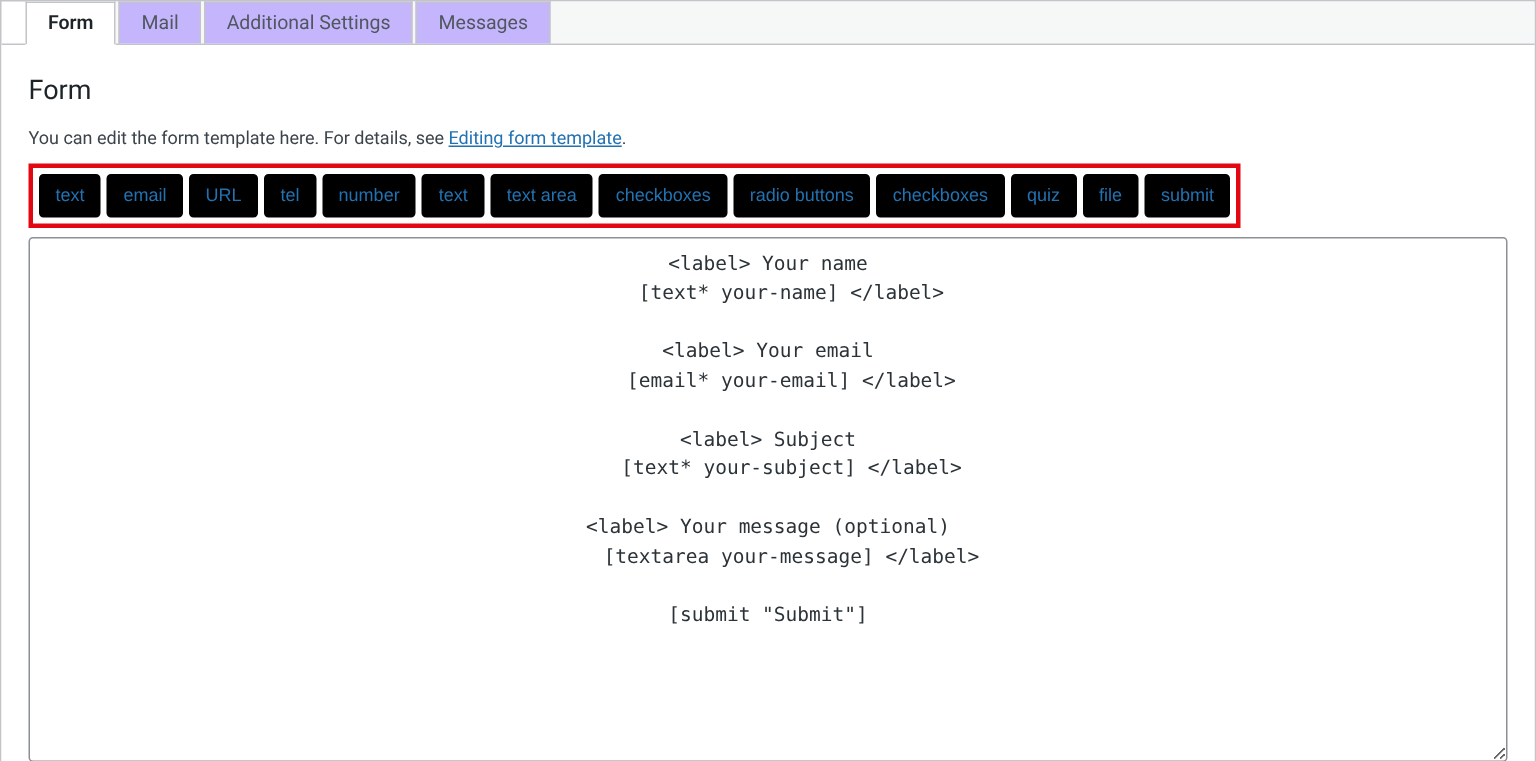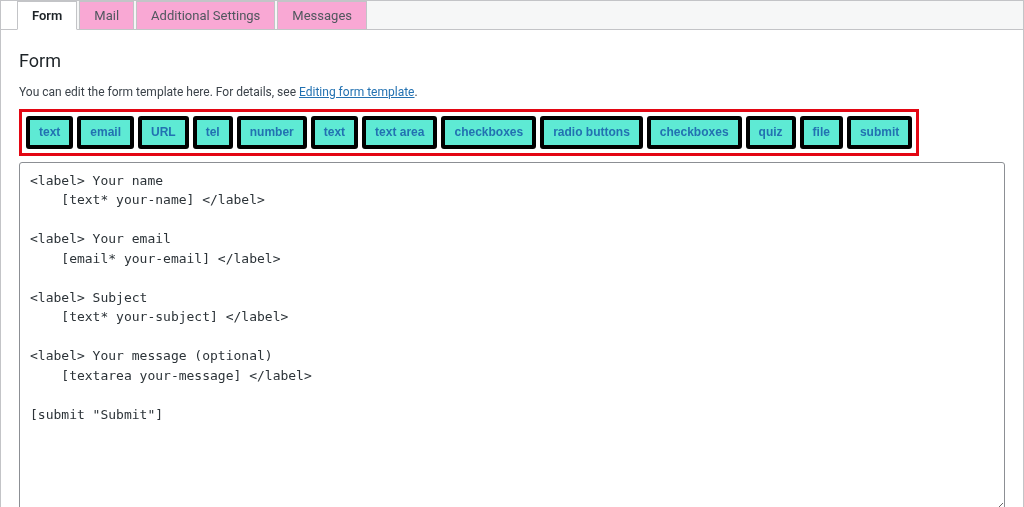--- a/index.html
+++ b/index.html
@@ -18,21 +18,21 @@
     .tabs {
       display: flex;
       padding: 0;
       background: #f6f7f7;
       margin-left: 16px;
     }
     .tab {
       border: 1px solid #c3c4c7;
       border-bottom: none;
       padding: 6px 14px;
-      background: #f9a8d4;
+      background: #c4b5fd;
       color: #50575e;
       font-size: 13px;
       cursor: pointer;
       margin-right: 2px;
       position: relative;
       top: 0;
     }
     .tab.active {
       background: #fff;
       color: #1d2327;
@@ -65,42 +65,42 @@
       padding: 4px 4px;
       margin-bottom: 6px;
       display: inline-block;
     }
     .tag-row {
       display: flex;
       flex-wrap: wrap;
       gap: 4px;
     }
     .tag-btn {
-      border: 4px solid #000000;
+      border: 2px solid #000000;
       color: #2271b1;
-      background: #5eead4;
+      background: #000000;
       font-size: 12px;
       padding: 4px 9px;
       border-radius: 3px;
       cursor: pointer;
       line-height: 1.4;
-      font-weight: bold;
     }
     .form-textarea {
       width: 100%;
       min-height: 350px;
       font-family: Menlo, Consolas, monospace;
       font-size: 13px;
       line-height: 1.5;
       padding: 8px 10px;
       border: 1px solid #8c8f94;
       border-radius: 3px;
       resize: vertical;
       color: #2c3338;
       background: #fff;
+      text-align: center;
     }
   </style>
 </head>
 <body>
 
 <div class="wrapper">
   <div class="tabs">
     <div class="tab active">Form</div>
     <div class="tab">Mail</div>
     <div class="tab">Additional Settings</div>

